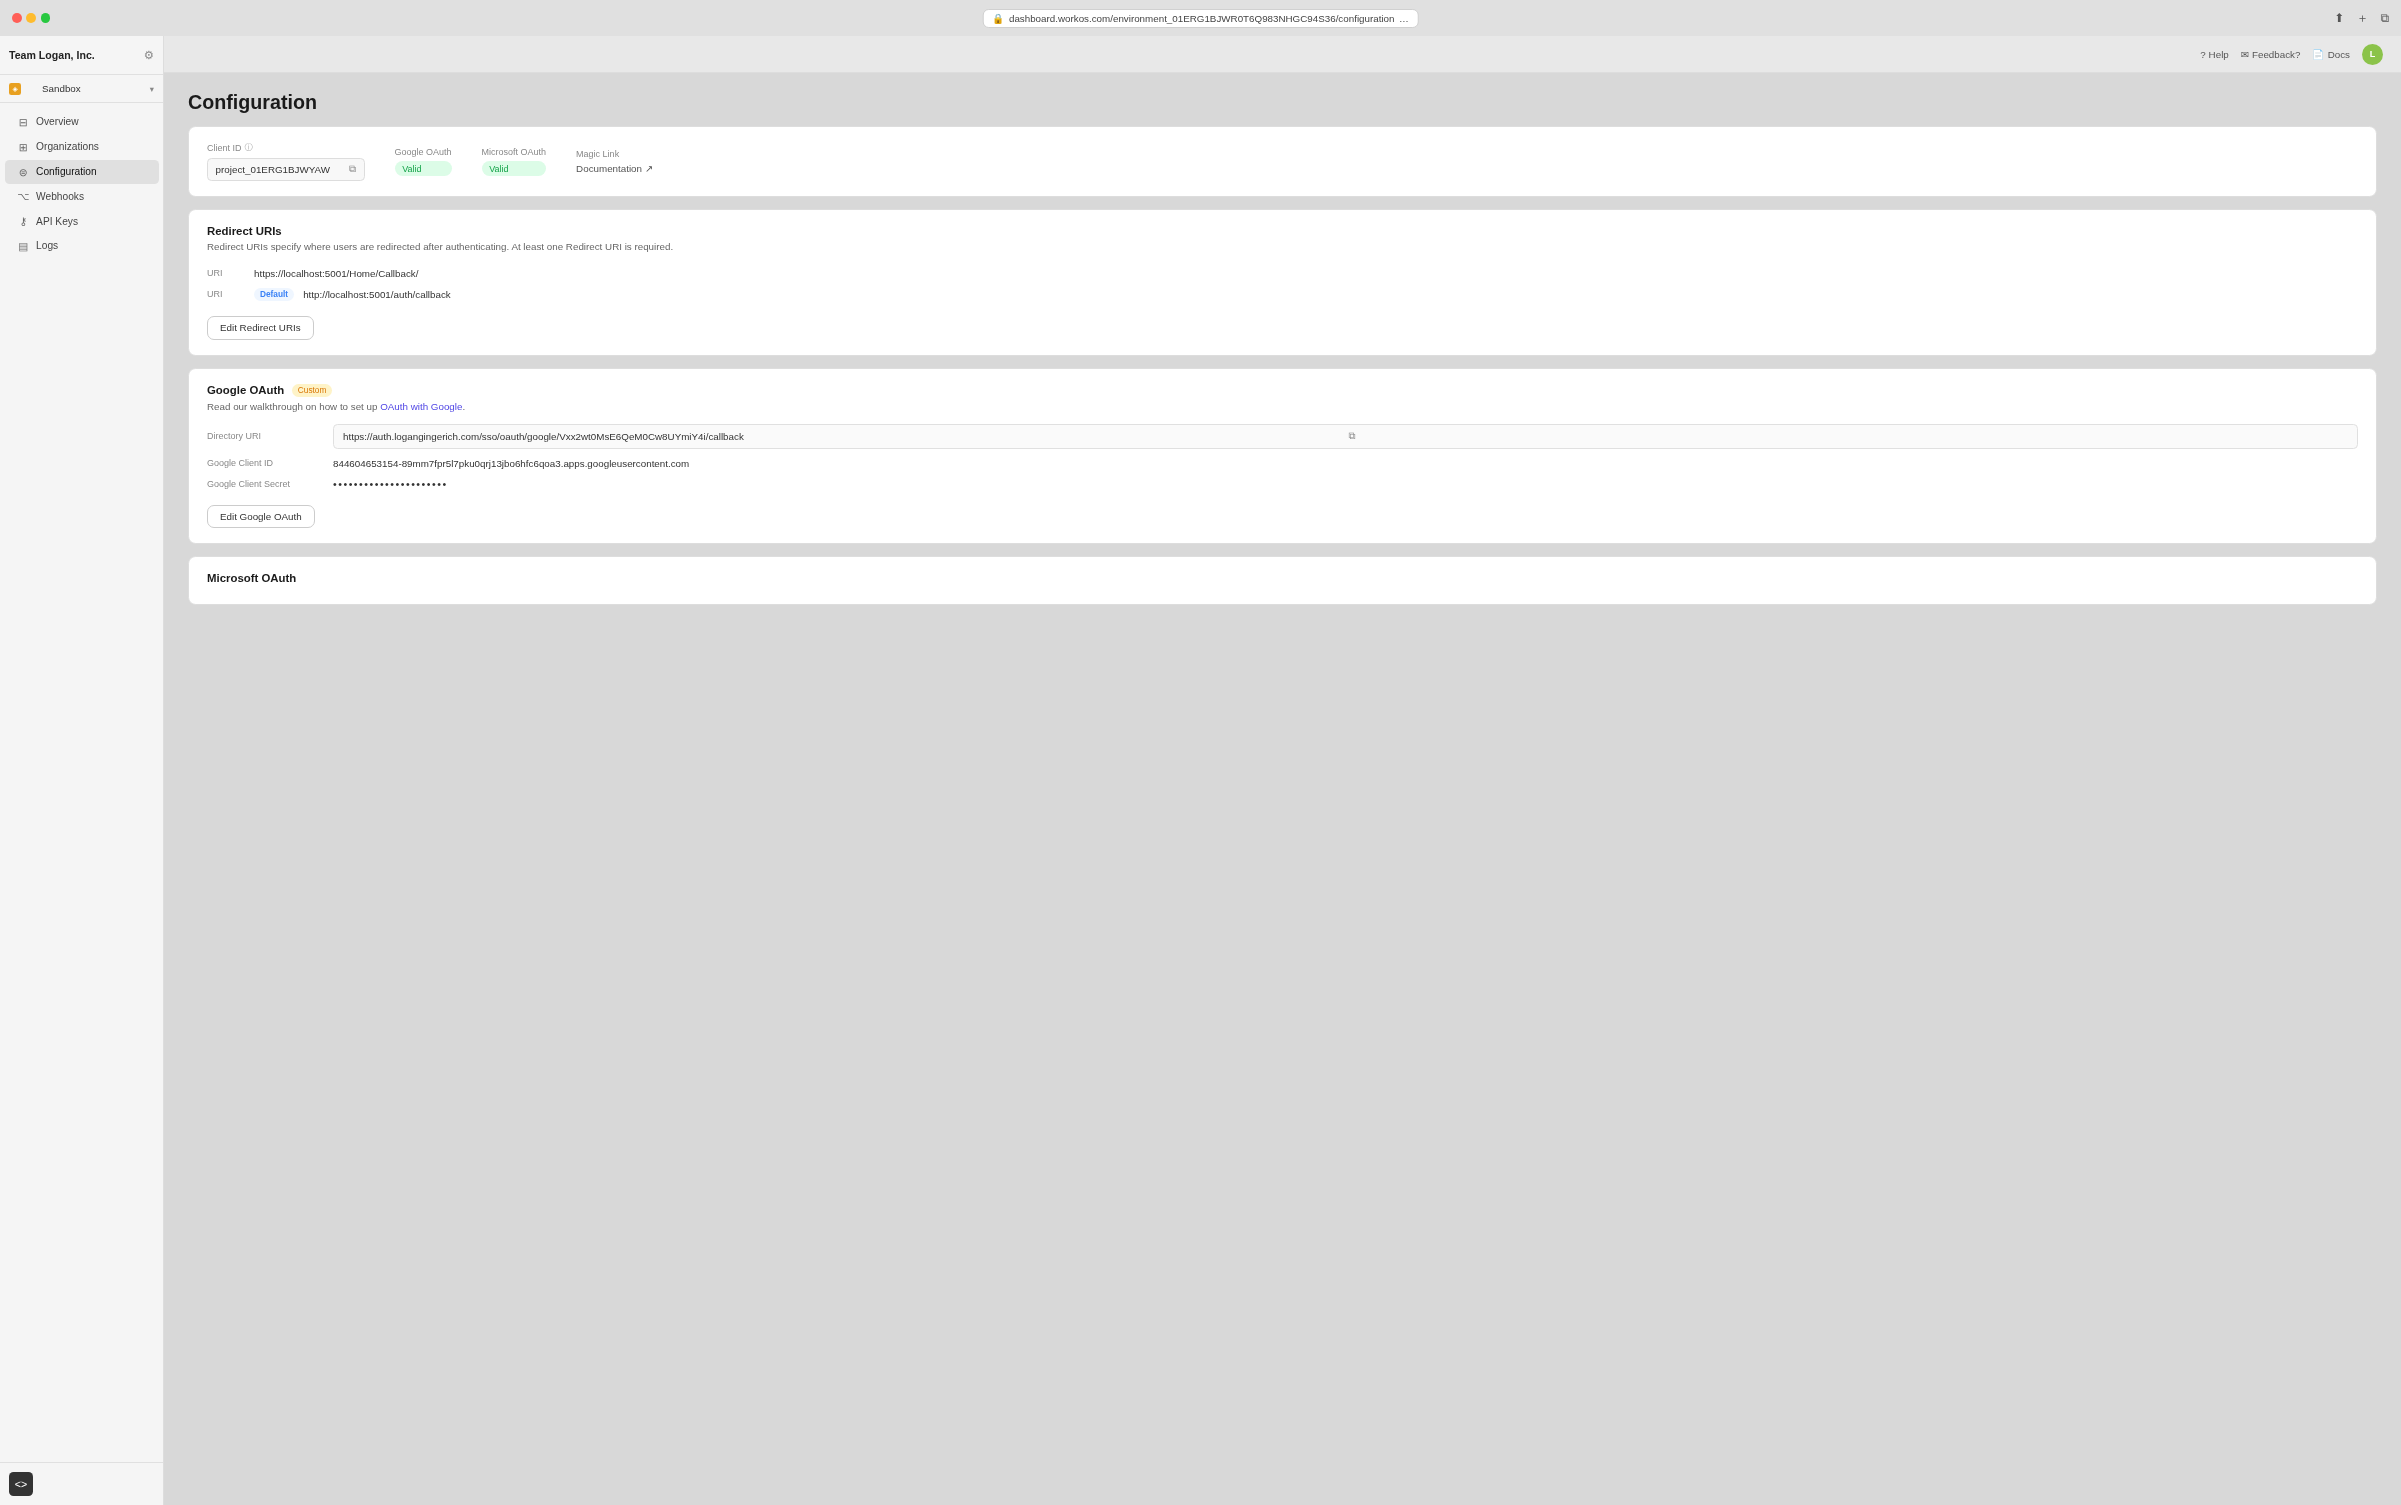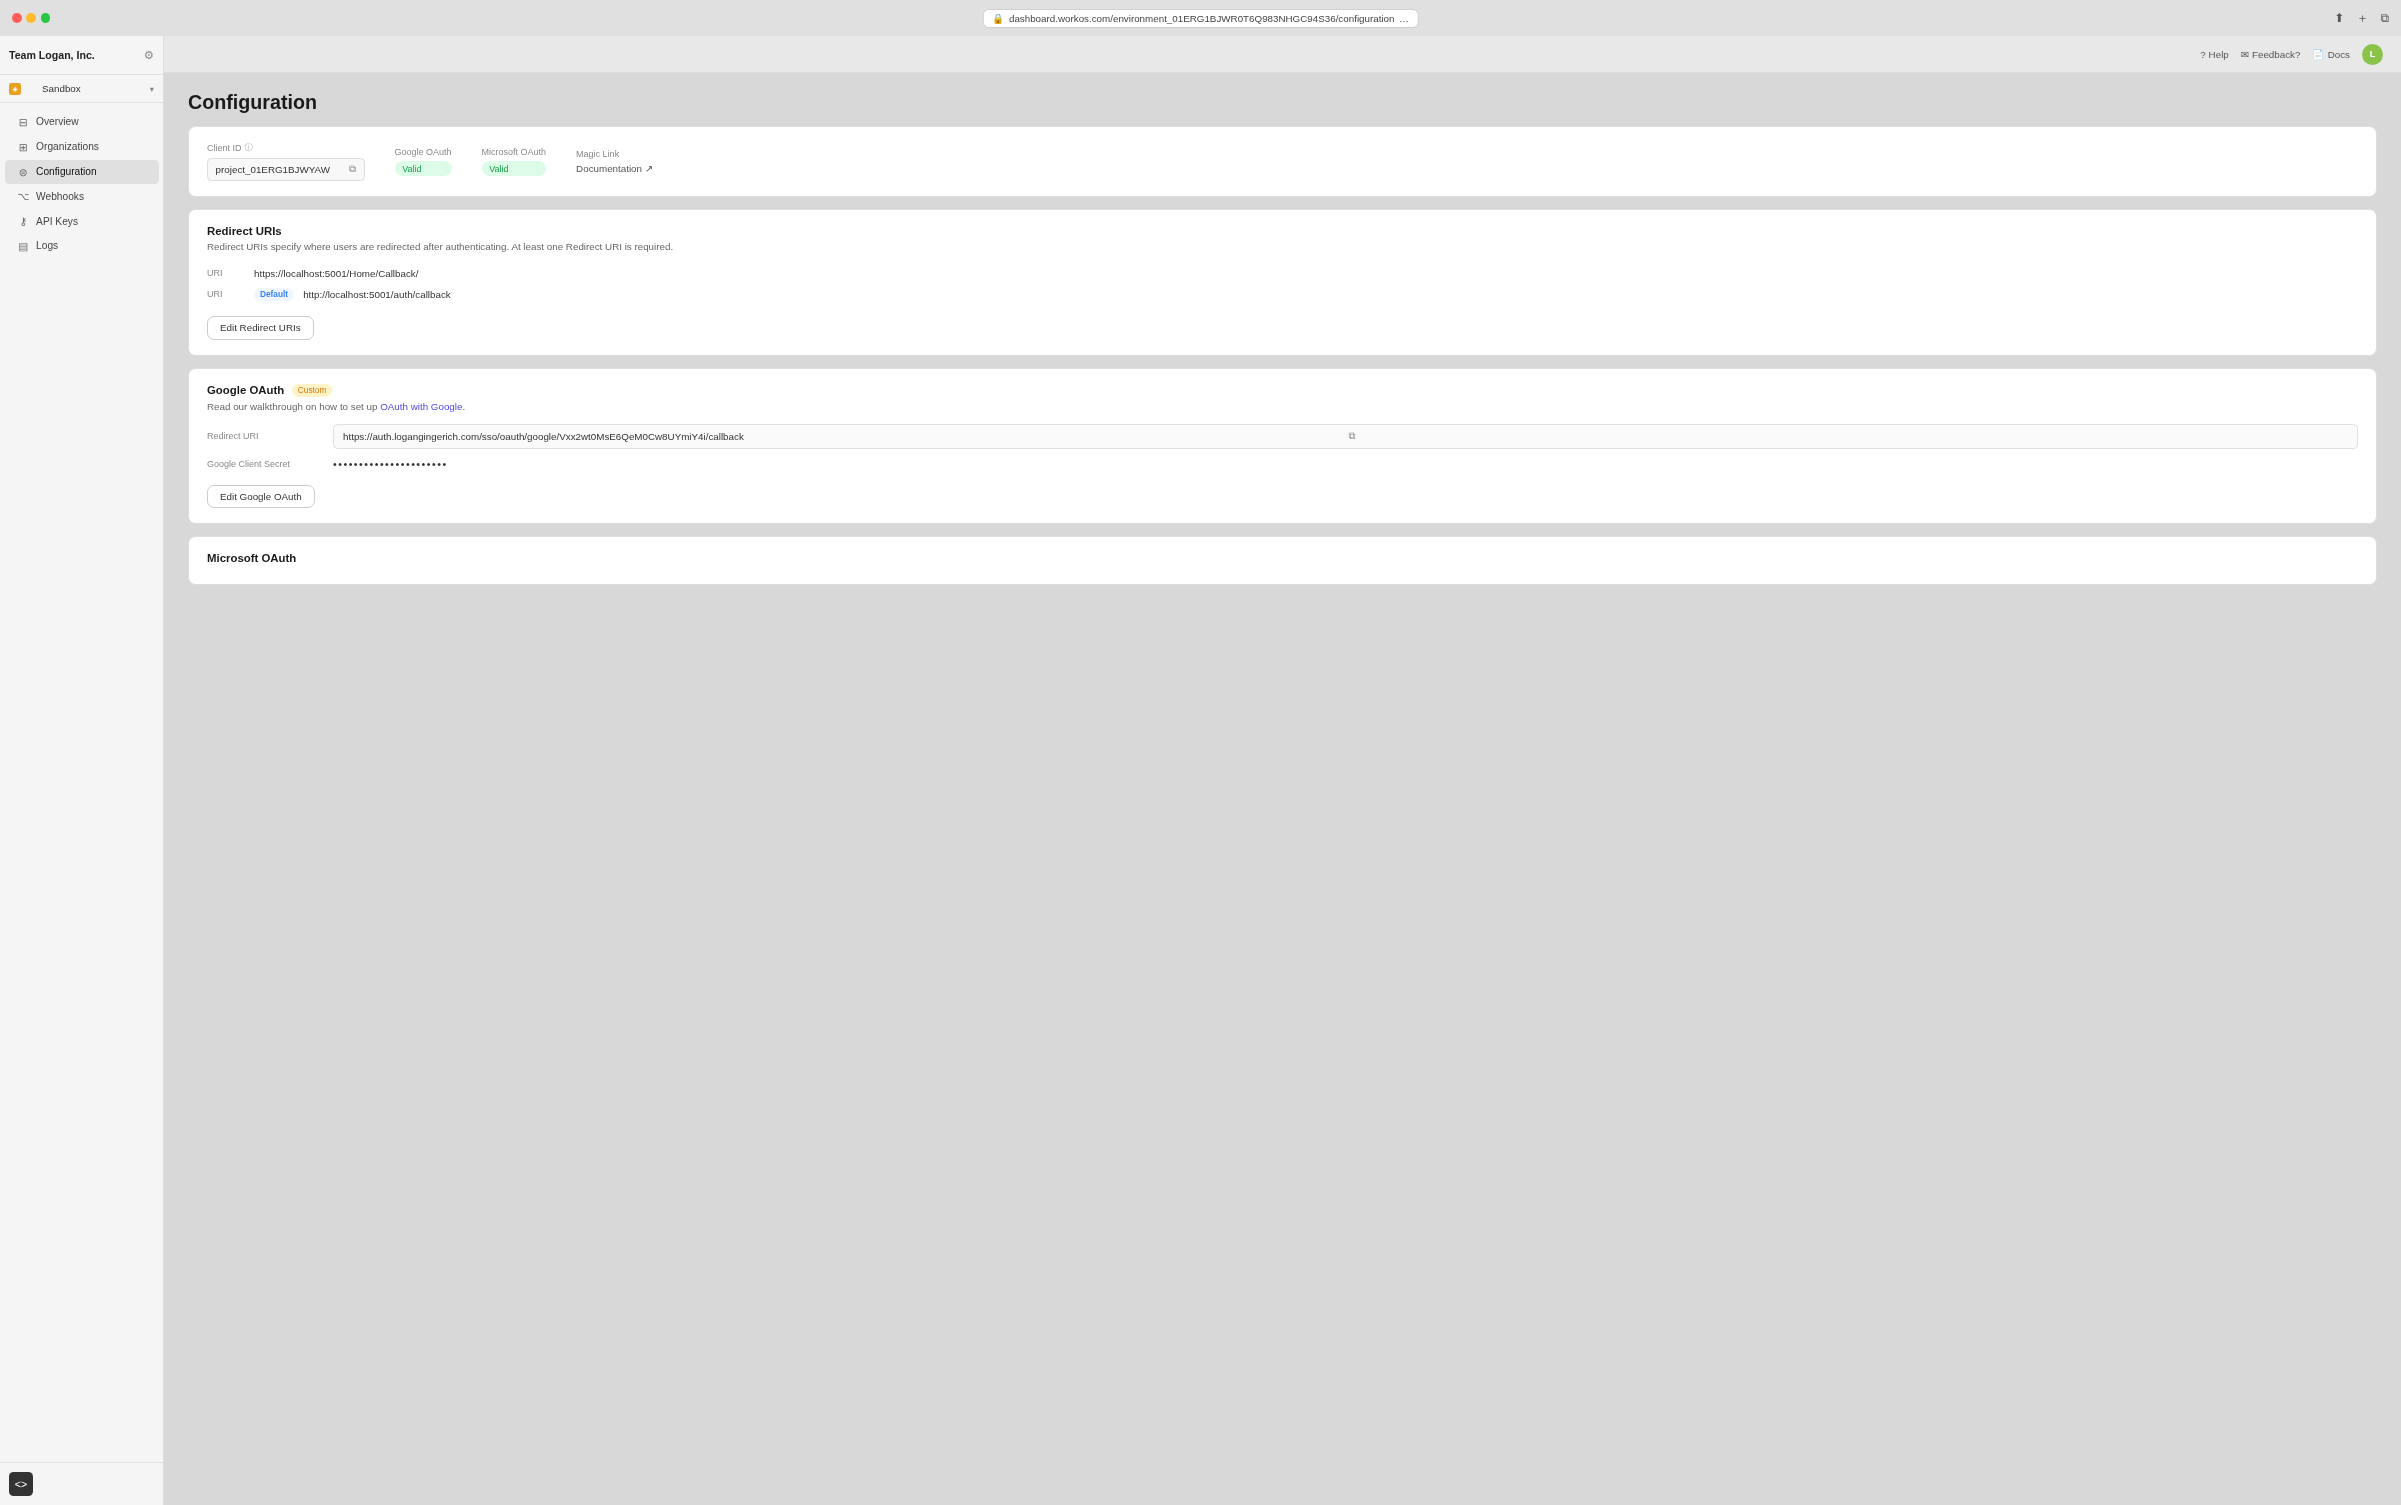--- a/index.html
+++ b/index.html
@@ -562,27 +562,31 @@
         <div class="card-header">
           <span class="card-title">Google OAuth</span>
           <span class="badge-custom">Custom</span>
         </div>
         <div class="card-desc">
           <span>Read our walkthrough on how to set up</span>
           <a href="#"> <span>OAuth with Google</span></a><span>.</span>
         </div>
 
         <div class="data-row">
-          <span class="data-row-label">Redirect URI</span>
+          <span class="data-row-label">Directory URI</span>
           <div class="data-row-input">
             <span>https://auth.logangingerich.com/sso/oauth/google/Vxx2wt0MsE6QeM0Cw8UYmiY4i/callback</span>
             <span class="copy-icon">⧉</span>
           </div>
         </div>
 
+        <div class="data-row">
+          <span class="data-row-label">Google Client ID</span>
+          <span class="data-row-value">844604653154-89mm7fpr5l7pku0qrj13jbo6hfc6qoa3.apps.googleusercontent.com</span>
+        </div>
 
         <div class="data-row">
           <span class="data-row-label">Google Client Secret</span>
           <span class="data-row-value secret-dots">••••••••••••••••••••••</span>
         </div>
 
         <button class="btn-outline">Edit Google OAuth</button>
       </div>
 
       <div class="card-partial">

